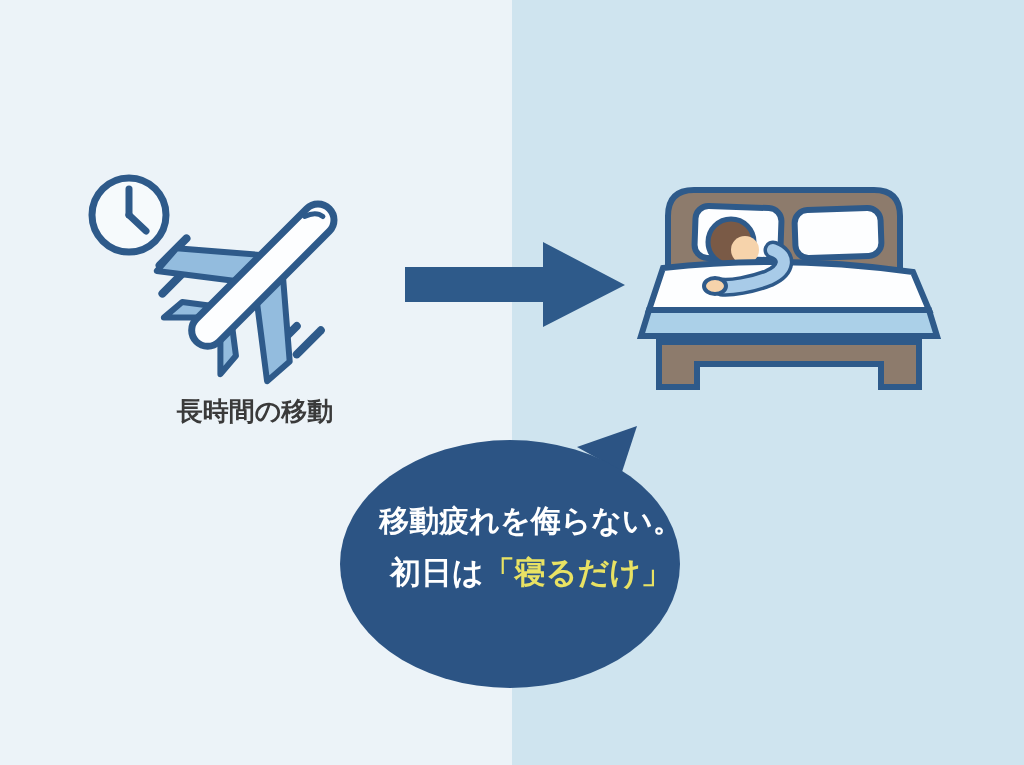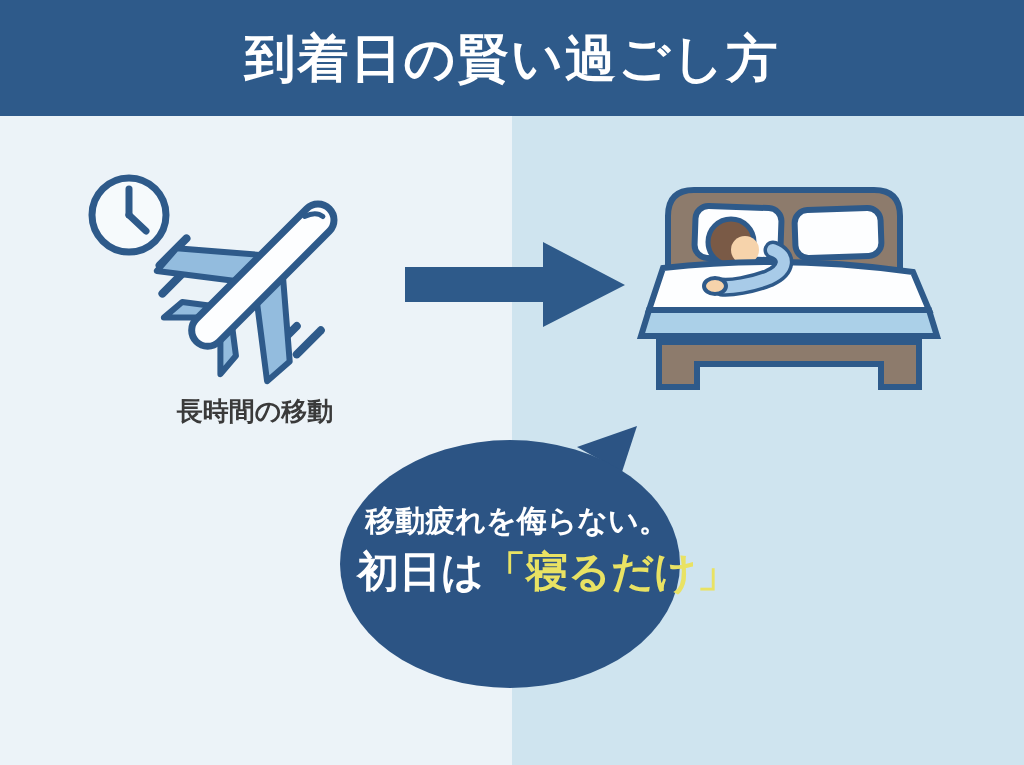--- a/index.html
+++ b/index.html
@@ -33,46 +33,43 @@
   .plane{position:absolute;left:140px;top:158px;width:240px;height:240px;}
   .arrow{position:absolute;left:400px;top:235px;width:230px;height:100px;}
   .bed{position:absolute;left:635px;top:180px;width:310px;height:215px;}
 
   .flow-label{position:absolute;color:var(--label-text);font-weight:bold;font-size:26px;
               text-align:center;line-height:1.2;}
   .label-before{left:60px;top:396px;width:390px;}
   .label-after{left:640px;top:398px;width:300px;}
 
   .bubble{position:absolute;left:330px;top:418px;width:390px;height:280px;}
-  .bubble-text{position:absolute;left:357px;top:500px;width:320px;text-align:center;color:#ffffff;font-weight:bold;}
+  .bubble-text{position:absolute;left:371px;top:500px;width:320px;text-align:center;color:#ffffff;font-weight:bold;}
   .bubble-line1{font-size:30px;line-height:42px;}
-  .bubble-line2{font-size:42px;line-height:52px;margin-top:4px;white-space:nowrap;}
+  .bubble-line2{font-size:31px;line-height:52px;margin-top:4px;white-space:nowrap;}
   .bubble-line3{font-size:33px;line-height:46px;margin-top:2px;}
   .hl{color:var(--highlight-yellow);}
 
   .stroke-accent{stroke:var(--accent-blue);}
   .fill-accent{fill:var(--accent-blue);}
   .fill-wing{fill:var(--wing-blue);}
   .fill-white{fill:#fdfeff;}
   .fill-brown{fill:var(--bed-brown);}
   .fill-hair{fill:var(--hair-brown);}
   .fill-skin{fill:var(--skin-tone);}
   .fill-mattress{fill:var(--mattress-blue);}
 </style>
 </head>
 <body>
 
 <div class="stage">
 
   <div class="bg-left"></div>
   <div class="bg-right"></div>
 
-  <header class="banner">
-    <h1>到着日の賢い過ごし方</h1>
-  </header>
 
   <div class="clock">
     <svg viewBox="0 0 90 90" width="90" height="90">
       <circle cx="45" cy="45" r="37" fill="#f6fafc" class="stroke-accent" stroke-width="7"></circle>
       <path d="M45,45 L45,19" fill="none" class="stroke-accent" stroke-width="7" stroke-linecap="round"></path>
       <path d="M45,45 L62,61" fill="none" class="stroke-accent" stroke-width="7" stroke-linecap="round"></path>
     </svg>
   </div>
 
   <div class="plane">

